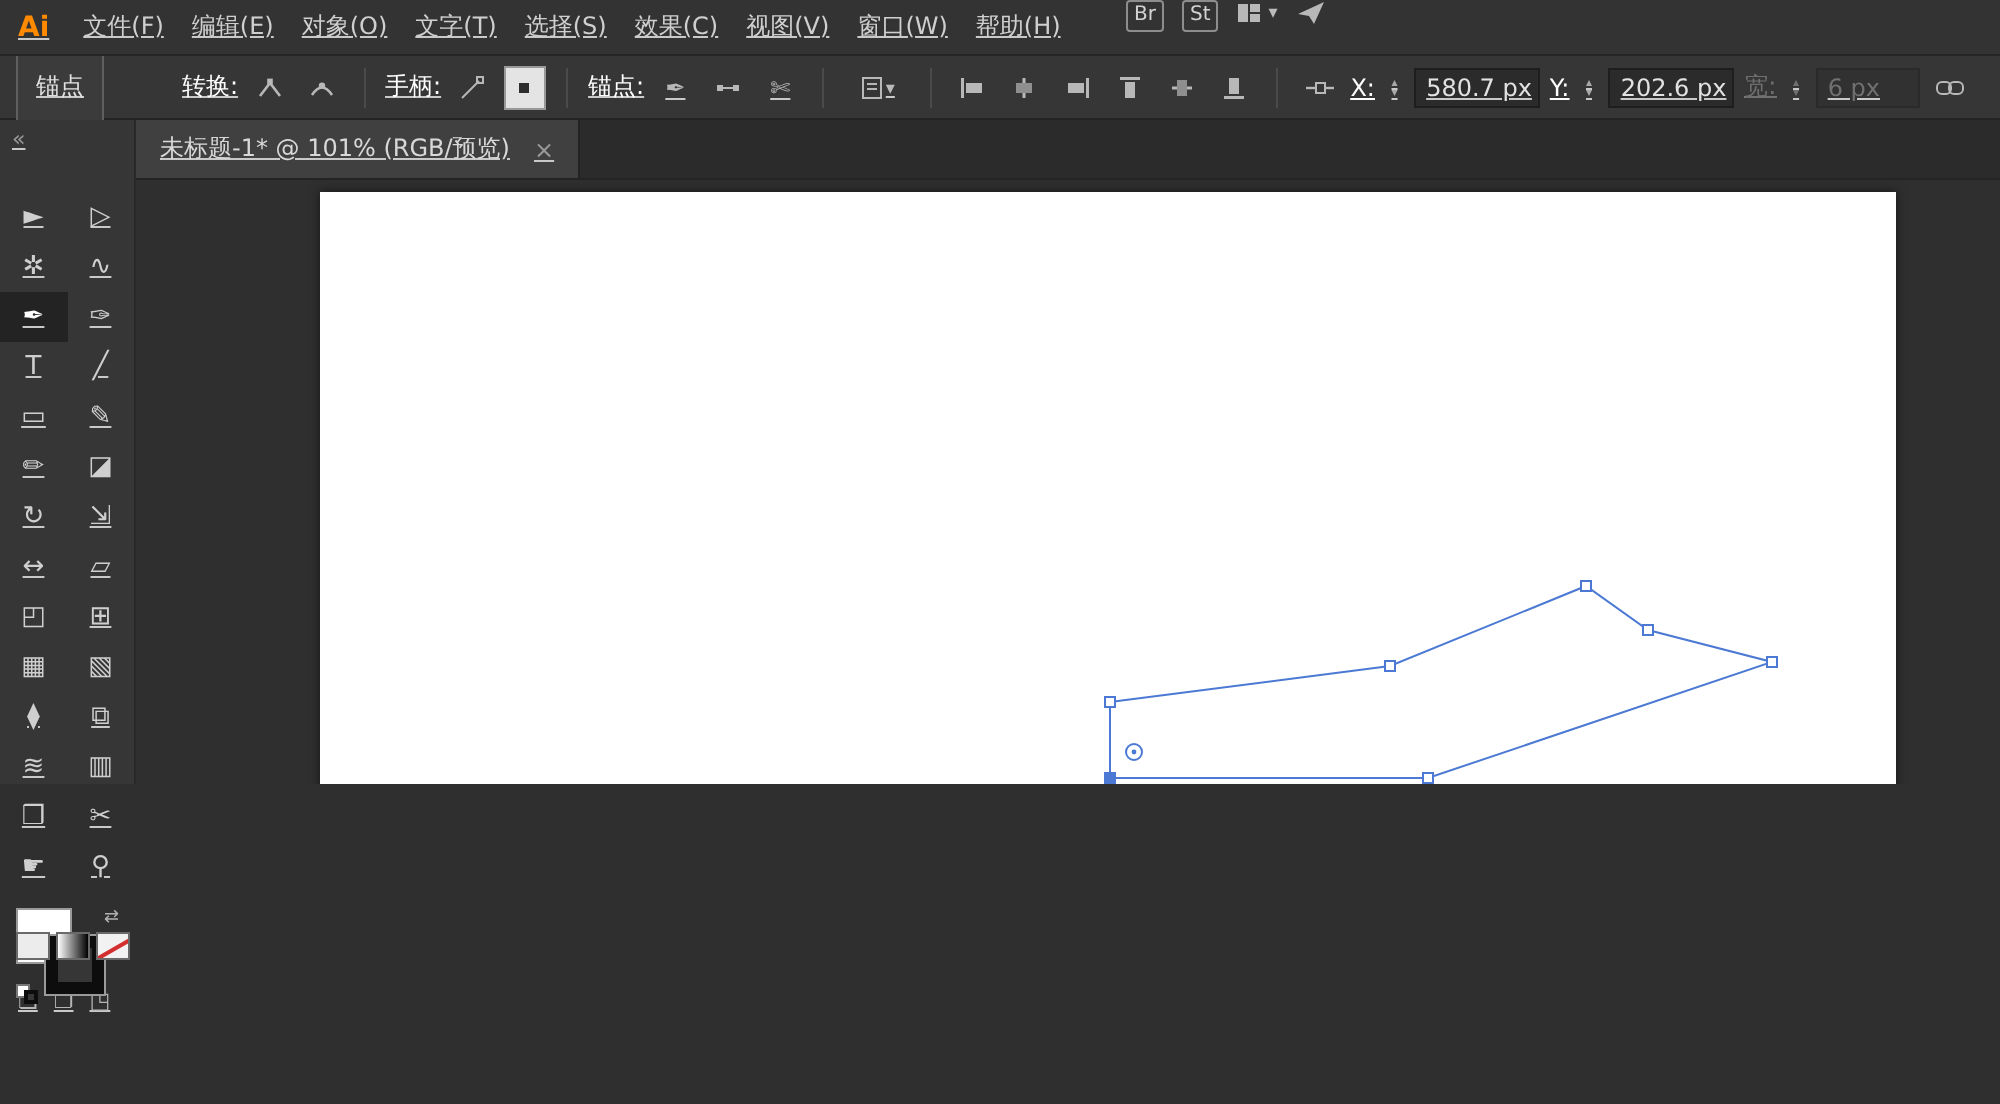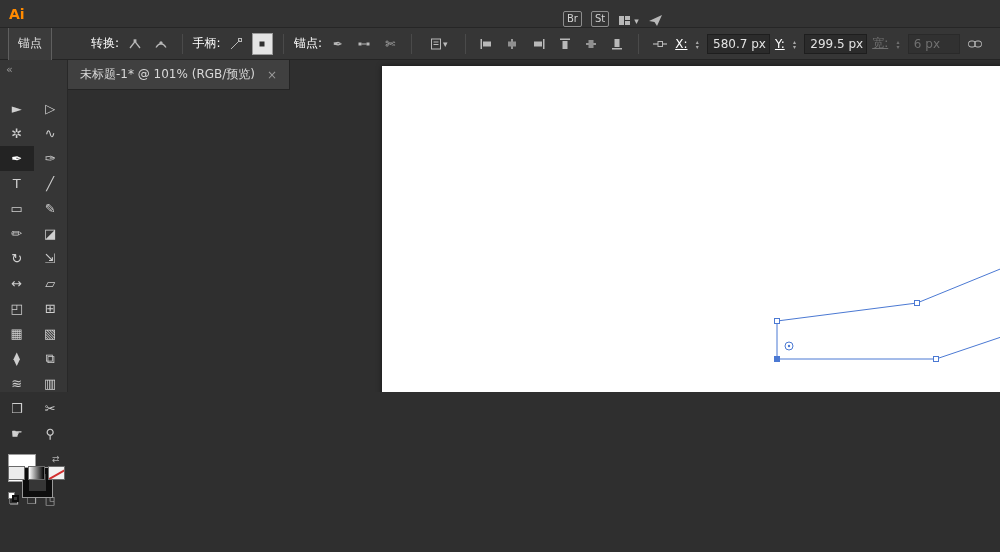--- a/index.html
+++ b/index.html
@@ -1,26 +1,26 @@
 <!DOCTYPE html>
 <html><head>
 <meta charset="utf-8">
 <style>
   * { margin:0; padding:0; box-sizing:border-box; }
   html,body { width:1000px; height:552px; overflow:hidden; background:#2f2f2f;
     font-family:"DejaVu Sans","Liberation Sans",sans-serif; }
-  .app { width:1000px; height:392px; display:flex; flex-direction:column; color:#c9c9c9; font-size:12px; }
+  .app { width:1000px; height:392px; display:flex; flex-direction:column; color:#c9c9c9; font-size:12px;text-decoration:underline; }
 
   
   .menubar { height:28px; flex:0 0 28px; background:#333333; border-bottom:1px solid #262626;
     display:flex; align-items:center; position:relative; }
   .logo { color:#ff8a00; font-weight:bold; font-size:14px; padding:0 10px 0 9px; }
   .menus { display:flex; height:100%; align-items:center; }
   .menu-item { padding:0 7px; height:100%; display:flex; align-items:center; cursor:default; color:#cfcfcf; }
-  .menubar-right { position:absolute; left:563px; top:0; height:100%; display:flex; align-items:flex-end; gap:9px; }
+  .menubar-right { position:absolute; left:563px; top:0; height:100%; display:flex; align-items:flex-start; gap:9px; }
   .badge { border:1px solid #8d8d8d; border-radius:2px; font-size:10px; line-height:12px; padding:1px 3px; color:#d2d2d2; cursor:pointer; }
   .ws-switcher { display:flex; align-items:center; gap:3px; cursor:pointer; }
   .caret { font-size:9px; color:#bbbbbb; }
   .icon-btn { background:none; border:none; color:#bbbbbb; display:flex; align-items:center; cursor:pointer; }
 
   
   .controlbar { height:32px; flex:0 0 32px; background:#363636; border-bottom:1px solid #242424;
     display:flex; align-items:center; padding:0 8px; gap:5px; }
   .cb-anchor-box { border:1px solid #5f5f5f; background:#3b3b3b; border-radius:2px; padding:19px 9px;
     color:#e0e0e0; margin-right:34px; white-space:nowrap; }
@@ -64,38 +64,49 @@
   .mini-btn { width:17px; height:14px; border:1px solid #6a6a6a; background:#3d3d3d; padding:0;
     position:relative; cursor:pointer; }
   .mini-btn.color { background:#ececec; }
   .mini-btn.grad { background:linear-gradient(90deg,#ffffff,#000000); }
   .mini-btn.none { background:#f2f2f2; overflow:hidden; }
   .none-slash { position:absolute; left:-3px; top:6px; width:24px; height:2px; background:#d22f2f;
     transform:rotate(-30deg); }
   .bottom-row { display:flex; gap:8px; margin:14px 0 0 9px; color:#b5b5b5; font-size:11px; }
   .bottom-row span { cursor:pointer; }
 
-  .docarea { flex:1; display:flex; flex-direction:row; min-width:0; }
+  .docarea { flex:1; display:flex; flex-direction:column; min-width:0; }
   .tabbar { height:30px; flex:0 0 30px; background:#2b2b2b; border-bottom:1px solid #242424;
     display:flex; align-items:stretch; }
   .tab { background:#404040; display:flex; align-items:center; gap:12px; padding:0 12px;
     color:#d8d8d8; border-right:1px solid #232323; cursor:pointer; white-space:nowrap; }
   .tab-close { color:#9a9a9a; cursor:pointer; }
   .canvas { flex:1; position:relative; background:#2f2f2f; overflow:hidden; }
   .artboard { position:absolute; left:92px; top:6px; width:788px; height:540px; background:#ffffff;
     box-shadow:0 0 5px rgba(0,0,0,0.55); }
   .path-overlay { position:absolute; left:0; top:0; pointer-events:none; }
 </style>
 </head>
 <body>
 
 <div class="app">
 
   <header class="menubar">
     <div class="logo">Ai</div>
+    <nav class="menus">
+        <span class="menu-item">文件(F)</span>
+        <span class="menu-item">编辑(E)</span>
+        <span class="menu-item">对象(O)</span>
+        <span class="menu-item">文字(T)</span>
+        <span class="menu-item">选择(S)</span>
+        <span class="menu-item">效果(C)</span>
+        <span class="menu-item">视图(V)</span>
+        <span class="menu-item">窗口(W)</span>
+        <span class="menu-item">帮助(H)</span>
+      </nav>
     <div class="menubar-right">
       <span class="badge">Br</span>
       <span class="badge">St</span>
       <span class="ws-switcher">
         <svg width="13" height="13" viewBox="0 0 13 13">
           <rect x="1" y="2" width="5" height="9" fill="#b8b8b8"></rect>
           <rect x="7" y="2" width="5" height="4" fill="#b8b8b8"></rect>
           <rect x="7" y="7" width="5" height="4" fill="#b8b8b8"></rect>
         </svg>
         <span class="caret">▾</span>
@@ -221,21 +232,21 @@
       <span>▴</span>
       <span>▾</span>
     </span>
     <span class="field">580.7 px</span>
 
     <span class="cb-label underlined">Y:</span>
     <span class="stepper">
       <span>▴</span>
       <span>▾</span>
     </span>
-    <span class="field">299.5 px</span>
+    <span class="field">202.6 px</span>
 
     <span class="cb-label underlined disabled">宽:</span>
     <span class="stepper disabled">
       <span>▴</span>
       <span>▾</span>
     </span>
     <span class="field disabled">6 px</span>
 
     <button class="cb-icon chain">
       <svg width="16" height="14" viewBox="0 0 16 14">

